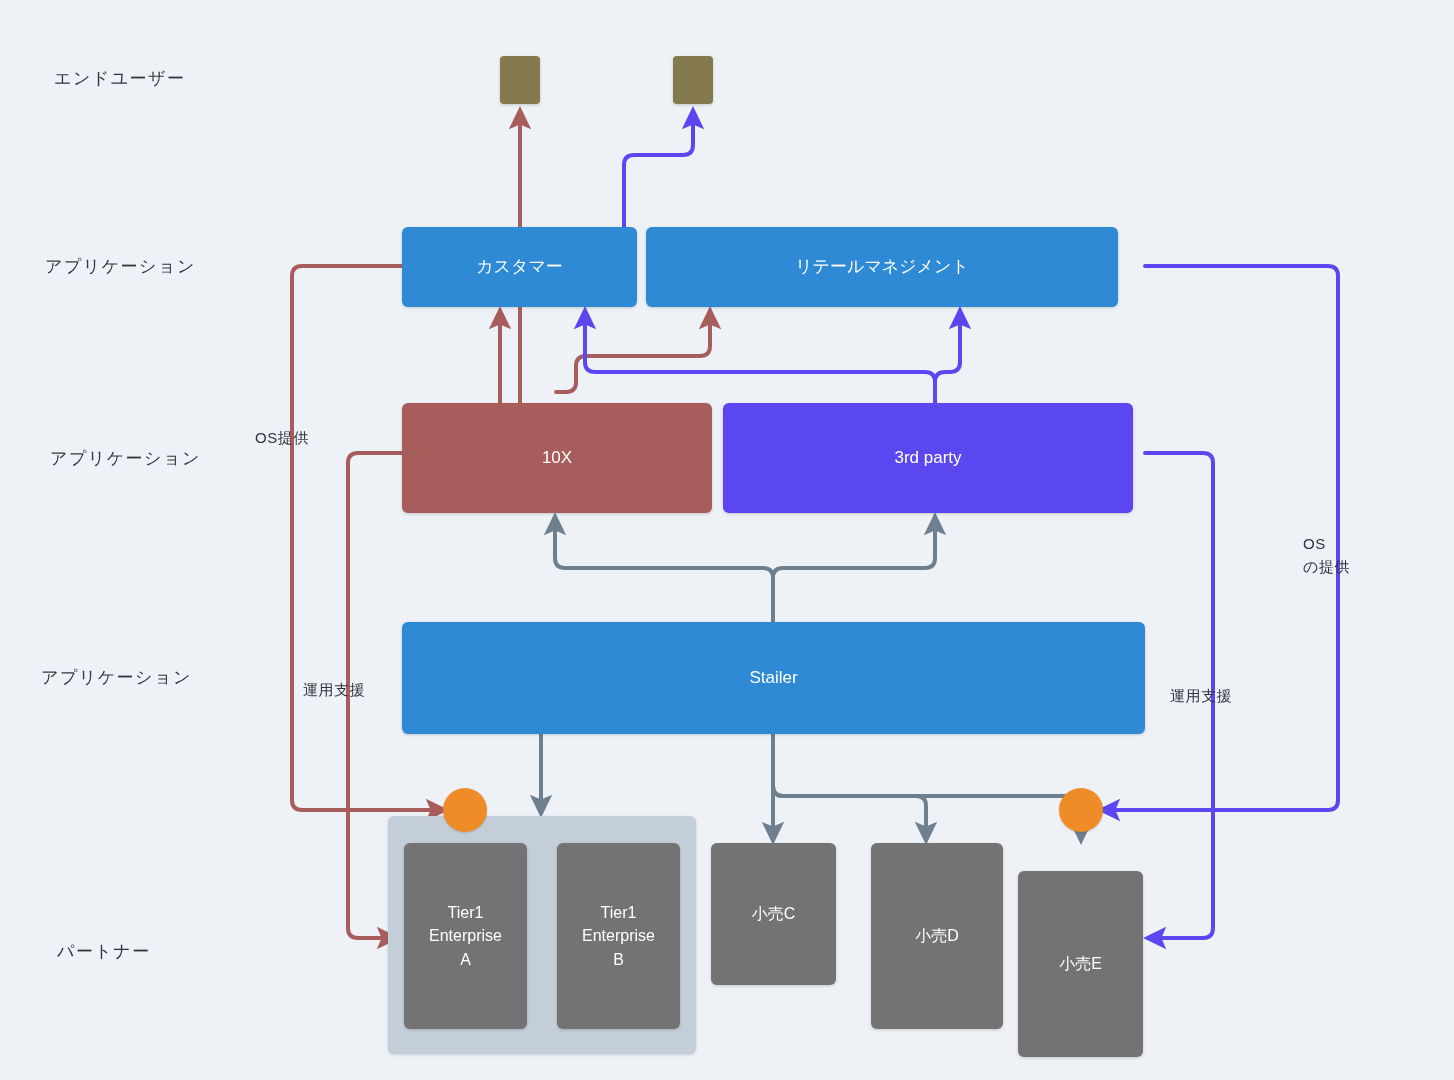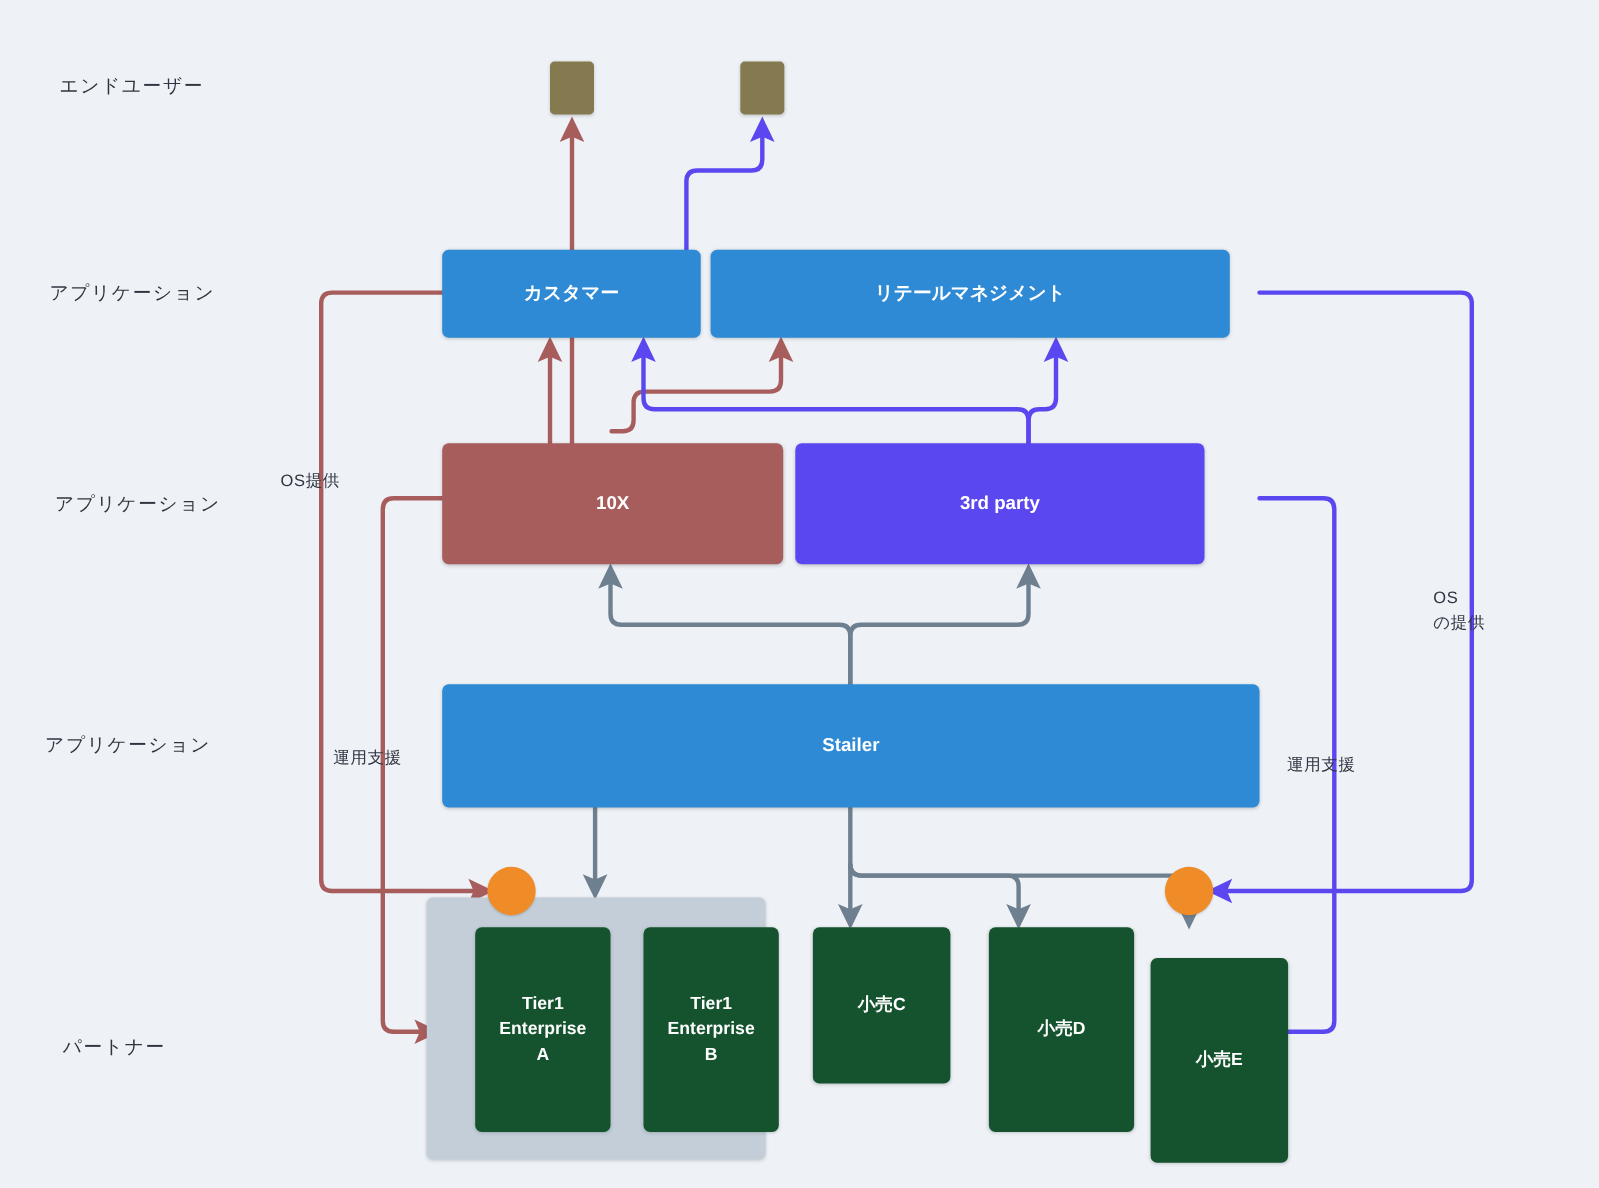--- a/index.html
+++ b/index.html
@@ -22,29 +22,29 @@
 
   .node{
     position:absolute;
     border-radius:6px;
     display:flex;
     align-items:center;
     justify-content:center;
     text-align:center;
     color:#ffffff;
     font-size:17px;
-    font-weight:bold;
+    font-weight:normal;
     box-shadow:0 1px 3px rgba(40,50,60,.22);
     line-height:1.45;
     box-sizing:border-box;
   }
   .node.blue{background:#2e8ad4;}
   .node.red{background:#a85d5d;}
   .node.purple{background:#5b47ef;}
-  .node.teal{background:#14532d;margin-left:28px;}
+  .node.teal{background:#737373;}
   .node.olive{background:#857a4f;border-radius:4px;}
   .node.small{font-size:16px;}
 
   .group-box{
     position:absolute;
     background:#c3ced8;
     border-radius:6px;
     box-shadow:0 1px 3px rgba(40,50,60,.18);
   }
 
@@ -124,21 +124,21 @@
 
 <div class="group-box" style="left:388px;top:816px;width:308px;height:238px"></div>
 
 <div class="node olive" style="left:500px;top:56px;width:40px;height:48px"></div>
 <div class="node olive" style="left:673px;top:56px;width:40px;height:48px"></div>
 
 <div class="node blue" style="left:402px;top:227px;width:235px;height:80px">カスタマー</div>
 <div class="node blue" style="left:646px;top:227px;width:472px;height:80px">リテールマネジメント</div>
 
 <div class="node red" style="left:402px;top:403px;width:310px;height:110px">10X</div>
-<div class="node purple" style="left:723px;top:403px;width:372px;height:110px">3rd party</div>
+<div class="node purple" style="left:723px;top:403px;width:410px;height:110px">3rd party</div>
 
 <div class="node blue" style="left:402px;top:622px;width:743px;height:112px">Stailer</div>
 
 <div class="node teal small" style="left:404px;top:843px;width:123px;height:186px;white-space:pre-line">Tier1
 Enterprise
 A</div>
 <div class="node teal small" style="left:557px;top:843px;width:123px;height:186px;white-space:pre-line">Tier1
 Enterprise
 B</div>
 <div class="node teal small" style="left:711px;top:843px;width:125px;height:142px">小売C</div>

